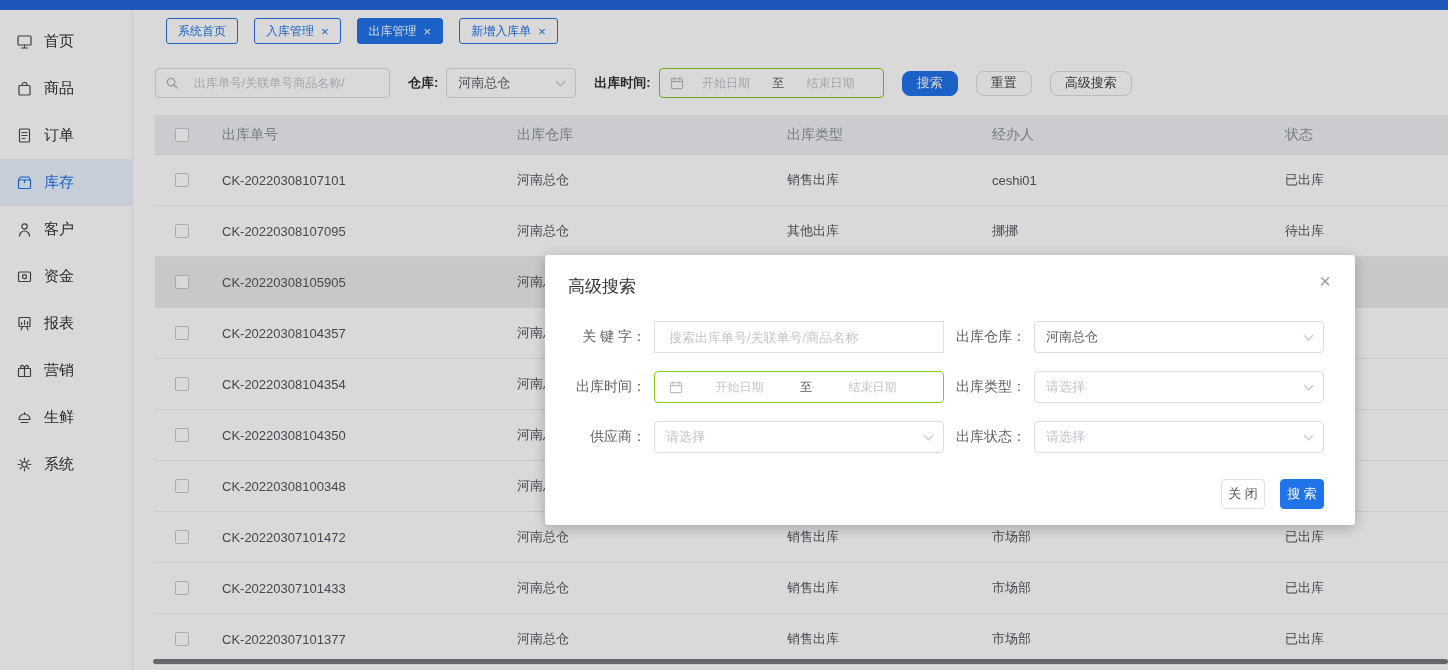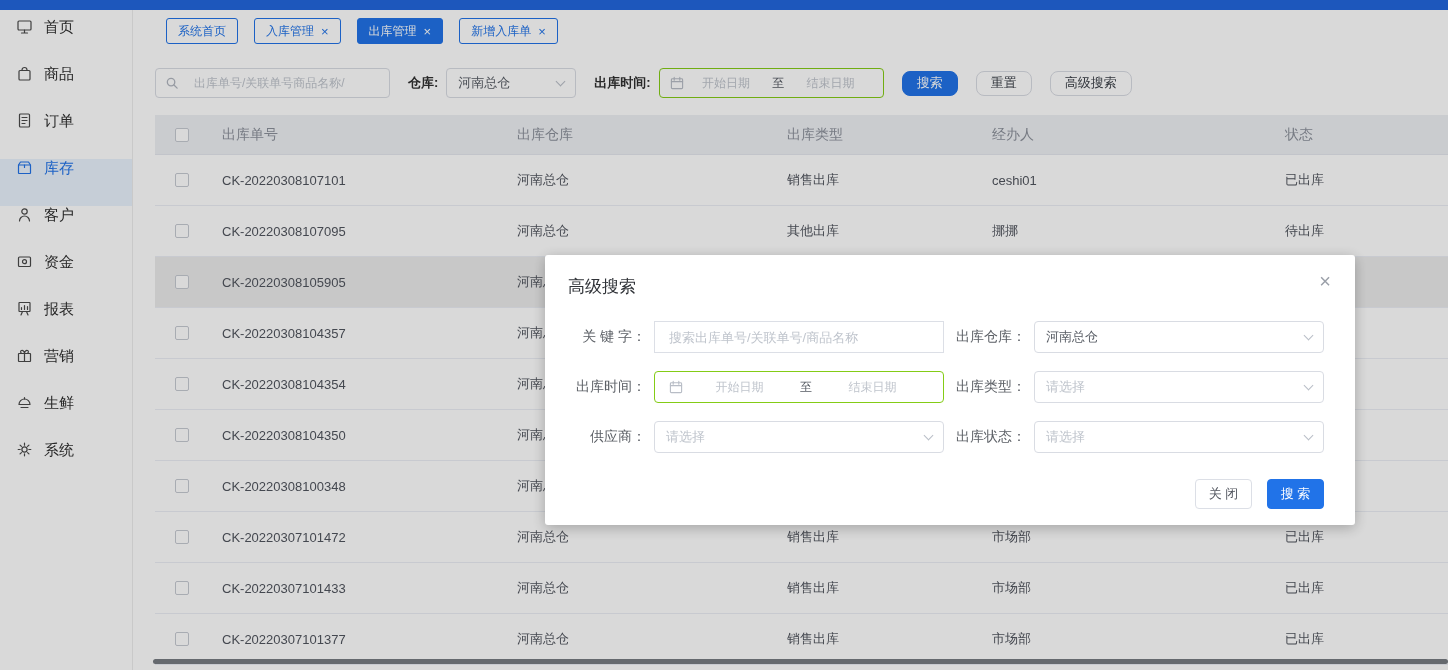--- a/index.html
+++ b/index.html
@@ -12,21 +12,21 @@
   body{
     width:1448px;height:670px;overflow:hidden;background:#fff;
     font-family:"Liberation Sans","DejaVu Sans",sans-serif;
     -webkit-font-smoothing:antialiased;
   }
   .topbar{height:10px;background:var(--topbar);width:100%;}
   .app{display:flex;height:660px;}
 
   
   .sidebar{width:133px;background:#fff;border-right:1px solid #ededed;padding-top:8px;flex:none;}
-  .menu-item{height:47px;display:flex;align-items:flex-start;gap:11px;padding-left:16px;
+  .menu-item{height:47px;display:flex;align-items:center;gap:11px;padding-left:16px;
     font-size:15px;color:#2f2f2f;cursor:pointer;}
   .menu-item svg{flex:none;color:#4a4a4a;}
   .menu-item.active{background:var(--sidebar-active-bg);color:var(--primary);}
   .menu-item.active svg{color:var(--primary);}
 
   
   .main{flex:1;position:relative;padding:8px 0 0 22px;background:#fff;min-width:0;}
 
   .tabs{display:flex;gap:16px;margin:0 0 0 11px;}
   .tab{height:26px;display:flex;align-items:center;gap:7px;padding:5px 11px;
@@ -88,21 +88,21 @@
   .form-row{display:flex;align-items:center;margin-bottom:18px;}
   .f-label{width:78px;text-align:right;font-size:14px;color:#5c6066;flex:none;white-space:nowrap;}
   .f-label.r{width:74px;margin-left:8px;}
   .f-control{margin-left:8px;width:290px;height:32px;flex:none;}
   .input-box{border:1px solid #dcdfe6;border-radius:0;background:#fff;display:flex;align-items:center;
     padding:0 12px;}
   .input-box input{border:none;outline:none;flex:1;min-width:0;font-size:13px;color:#333;background:transparent;
     font-family:inherit;}
   .dr-modal{padding:0 14px;}
   .modal-footer{position:absolute;right:31px;bottom:16px;display:flex;gap:15px;}
-  .m-btn{width:57px;height:30px;border-radius:4px;font-size:13px;cursor:pointer;font-family:inherit;
+  .m-btn{width:44px;height:30px;border-radius:4px;font-size:13px;cursor:pointer;font-family:inherit;
     border:1px solid #dcdfe6;background:#fff;color:#51555e;white-space:nowrap;padding:0;}
   .m-btn.primary{background:var(--primary);border-color:var(--primary);color:#fff;}
 </style>
 </head>
 <body>
 
 <div class="topbar"></div>
 
 <div class="app">
 

